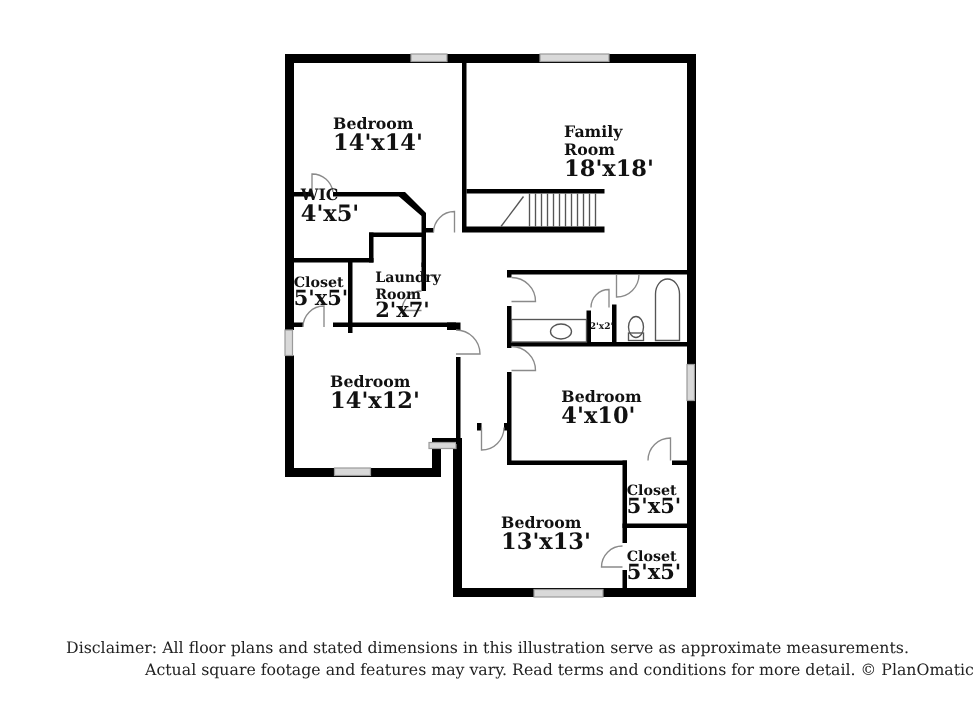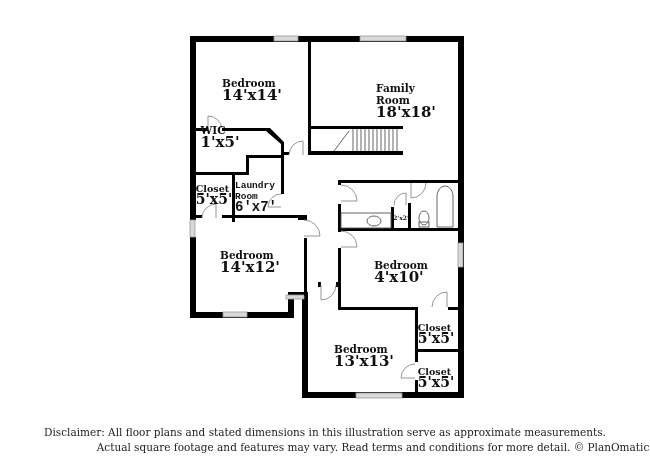--- a/index.html
+++ b/index.html
@@ -132,26 +132,26 @@
   <span>Bedroom</span>
   <span class="dim">14'x14'</span>
 </div>
 <div class="lbl" style="left:406px; top:82px;">
   <span style="display:block">Family</span>
   <span style="display:block">Room</span>
   <span class="dim">18'x18'</span>
 </div>
 <div class="lbl" style="left:220px; top:124px;">
   <span style="display:block">WIC</span>
-  <span class="dim">1'x5'</span>
+  <span class="dim">4'x5'</span>
 </div>
-<div class="lbl small" style="left:256px; top:180px;font-family:Liberation Mono, monospace;">
+<div class="lbl small" style="left:272px; top:180px;">
   <span style="display:block">Laundry</span>
   <span style="display:block">Room</span>
-  <span class="dim">6'x7'</span>
+  <span class="dim">2'x7'</span>
 </div>
 <div class="lbl small" style="left:214px; top:183px;">
   <span style="display:block">Closet</span>
   <span class="dim">5'x5'</span>
 </div>
 <div class="lbl" style="left:250px; top:249px;">
   <span style="display:block">Bedroom</span>
   <span class="dim">14'x12'</span>
 </div>
 <div class="lbl" style="left:401px; top:259px;">

